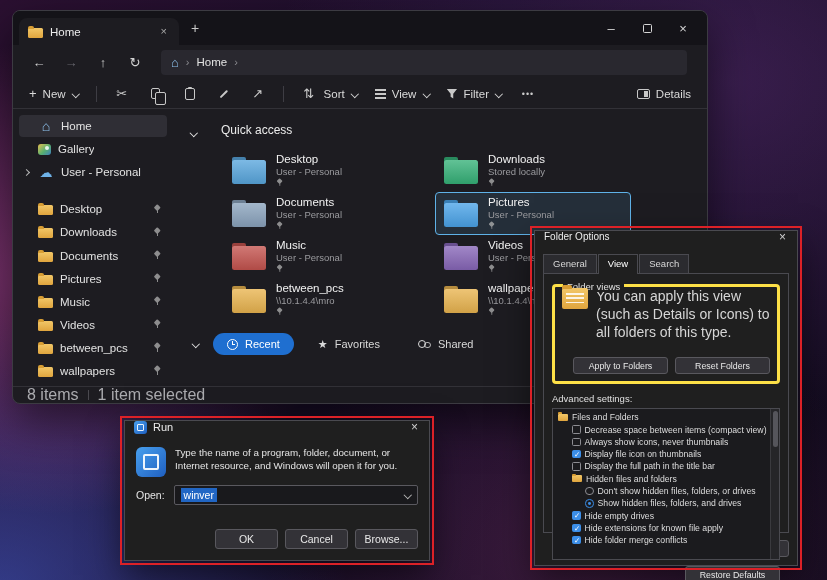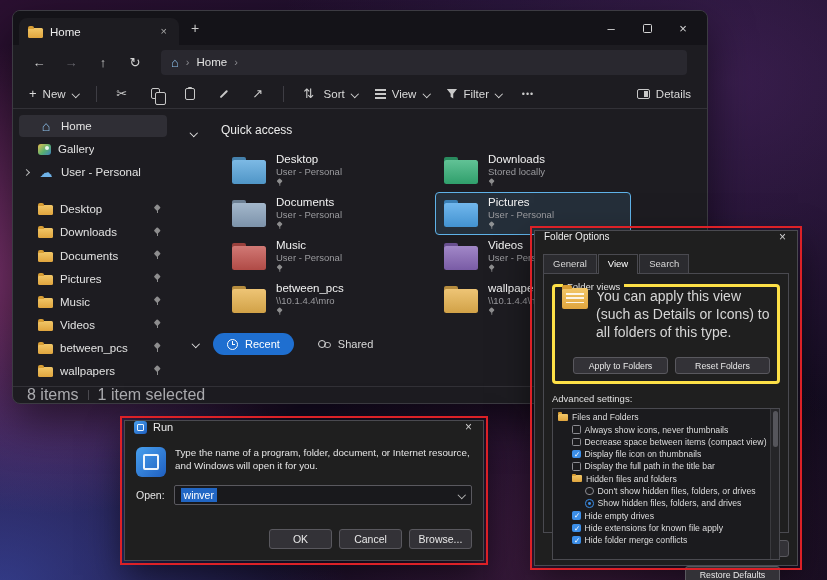--- a/index.html
+++ b/index.html
@@ -111,21 +111,21 @@
   .pico.people::before{content:"";position:absolute;left:0;top:1px;width:6px;height:6px;border:1.2px solid currentColor;border-radius:50%}
   .pico.people::after{content:"";position:absolute;right:0;top:2.5px;width:4.5px;height:4.5px;border:1.2px solid currentColor;border-radius:50%;opacity:.8}
   .statusbar{height:17px;flex:none;border-top:1px solid #323137;display:flex;align-items:center;gap:9px;
     padding:0 14px;font-size:16px;color:#ababaf}
   .vdiv{width:1px;height:10px;background:#4a494f}
   
   .dlg-btn{background:#333237;border:1px solid #59585e;border-radius:3px;color:#e8e8e8;text-align:center;font-family:inherit}
   .dlg-title{display:flex;gap:6px;padding:0 9px;flex:none}
   .dlg-x{margin-left:auto;color:#cfcfcf;font-size:12px;line-height:1;padding:0 2px}
   
-  .run{position:absolute;left:124px;top:420px;width:360px;height:141px;background:#1f1f1f;border:1px solid #4a4a50;
+  .run{position:absolute;left:124px;top:420px;width:306px;height:141px;background:#1f1f1f;border:1px solid #4a4a50;
     outline:2.5px solid #dc2127;outline-offset:2px;display:flex;flex-direction:column;font-size:10px;
     box-shadow:0 14px 34px rgba(0,0,0,.55);z-index:5}
   .run .dlg-title{height:24px;font-size:11px;color:#ececec}
   .run-tico{width:13px;height:13px;border-radius:3px;background:linear-gradient(135deg,#48a0ee,#1f5fc0);position:relative;flex:none}
   .run-tico::after{content:"";position:absolute;inset:3px;border:1px solid rgba(255,255,255,.9);border-radius:1px}
   .run-body{display:flex;gap:9px;padding:2px 11px 0}
   .run-ico{width:30px;height:30px;border-radius:6px;background:linear-gradient(135deg,#48a0ee,#1f5fc0);position:relative;flex:none}
   .run-ico::after{content:"";position:absolute;inset:7px;border:2px solid rgba(255,255,255,.92);border-radius:2px}
   .run-msg{flex:1;font-size:9.8px;line-height:1.32;color:#e4e4e4}
   .open-row{display:flex;align-items:center;gap:9px;padding:8px 11px 0}
@@ -411,20 +411,24 @@
 
         <div class="pill-row">
           <span class="chev"></span>
           <div class="pills">
 
           <div class="pill active">
                 <span class="pico clock"></span>
                 <span>Recent</span>
               </div>
               <div class="pill">
+                <span class="pico star"></span>
+                <span>Favorites</span>
+              </div>
+              <div class="pill">
                 <span class="pico people"></span>
                 <span>Shared</span>
               </div>
             </div>
         </div>
       </div>
     </div>
 
     <div class="statusbar">
       <span>8 items</span>
@@ -498,27 +502,27 @@
         </div>
       <div class="fo-row group">
             <span class="mini-folder"></span>
 
             <span class="row-label">Files and Folders</span>
           </div>
           <div class="fo-row checkbox">
 
             <span class="row-check"></span>
 
+            <span class="row-label">Decrease space between items (compact view)</span>
+          </div>
+          <div class="fo-row checkbox">
+
+            <span class="row-check"></span>
+
             <span class="row-label">Always show icons, never thumbnails</span>
-          </div>
-          <div class="fo-row checkbox">
-
-            <span class="row-check"></span>
-
-            <span class="row-label">Decrease space between items (compact view)</span>
           </div>
           <div class="fo-row checked checkbox">
 
             <span class="row-check"></span>
 
             <span class="row-label">Display file icon on thumbnails</span>
           </div>
           <div class="fo-row checkbox">
 
             <span class="row-check"></span>

